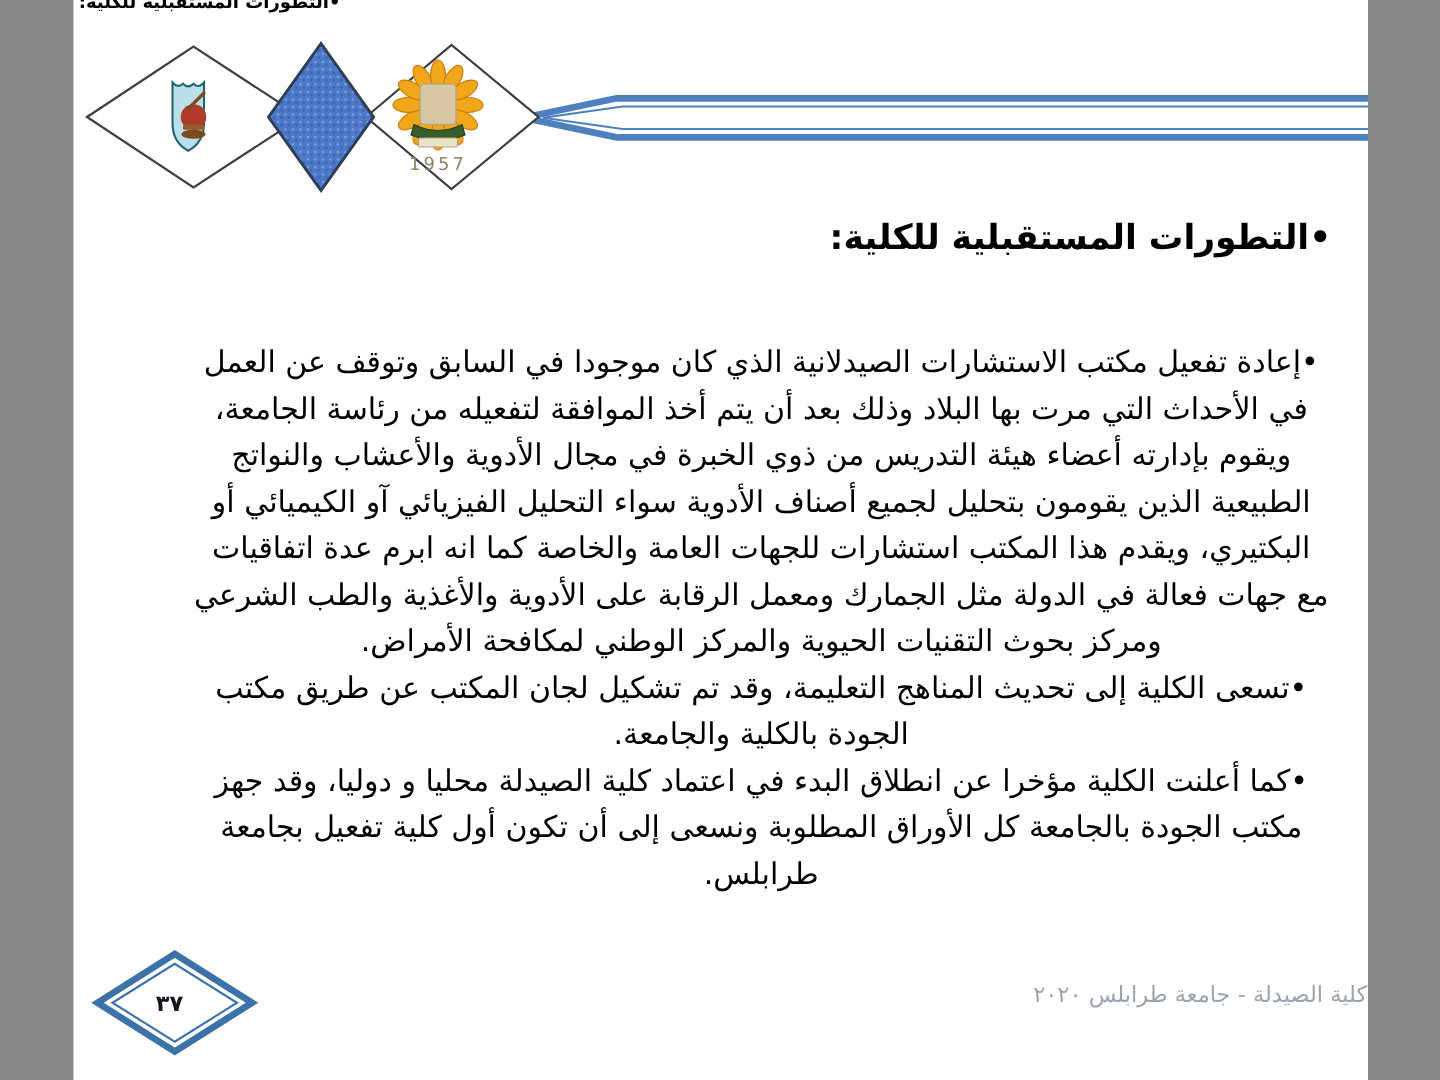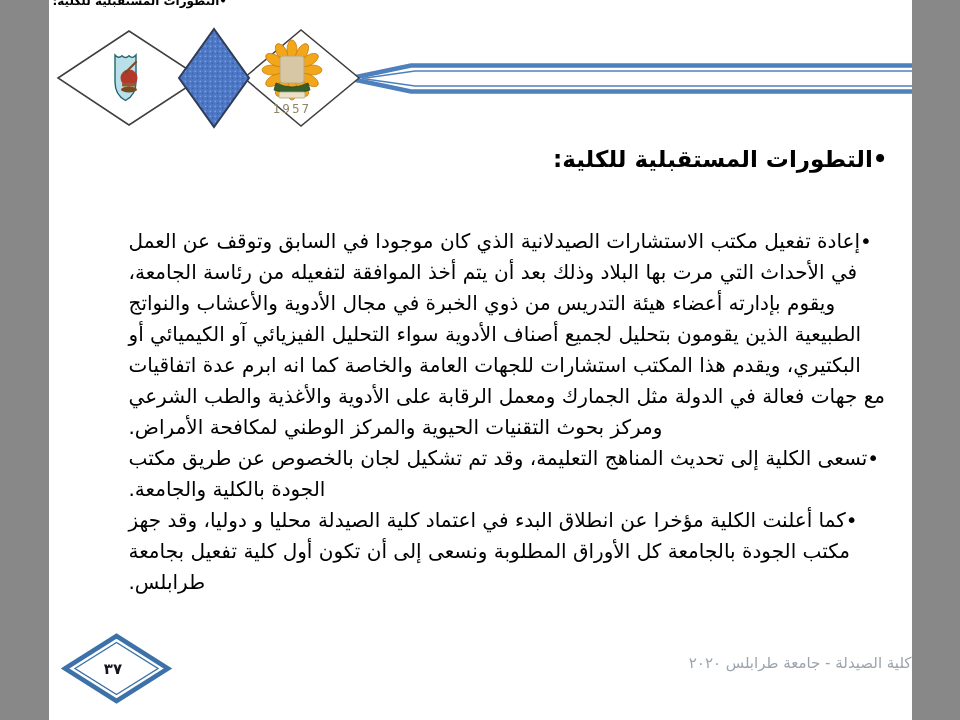--- a/index.html
+++ b/index.html
@@ -14,21 +14,21 @@
     direction:rtl;white-space:nowrap;
   }
   .header-graphic{position:absolute;top:0;left:0;}
   .slide-title{
     position:absolute;top:142px;right:24px;left:80px;
     direction:rtl;text-align:right;
     font-size:23px;font-weight:bold;color:#000;line-height:34px;
   }
   .body-text{
     position:absolute;top:226px;right:25px;left:80px;
-    direction:rtl;text-align:left;
+    direction:rtl;text-align:center;
     font-size:20px;color:#000;line-height:31px;
   }
   .body-text .bullet{margin:0;padding:0;}
   .footer-text{
     position:absolute;top:654px;left:0;width:100%;
     text-align:right;direction:rtl;
     font-size:15px;color:#9ba4ae;
   }
   .page-diamond{position:absolute;left:10px;top:630px;}
 </style>
@@ -90,21 +90,21 @@
 
     <g>
       <polygon points="130,78 165,29 200,78 165,127" fill="url(#bluetex)" stroke="#2f3d56" stroke-width="2"></polygon>
     </g>
   </svg>
 
   <div class="slide-title">•التطورات المستقبلية للكلية:</div>
 
   <div class="body-text">
     <p class="bullet">•إعادة تفعيل مكتب الاستشارات الصيدلانية الذي كان موجودا في السابق وتوقف عن العمل في الأحداث التي مرت بها البلاد وذلك بعد أن يتم أخذ الموافقة لتفعيله من رئاسة الجامعة، ويقوم بإدارته أعضاء هيئة التدريس من ذوي الخبرة في مجال الأدوية والأعشاب والنواتج الطبيعية الذين يقومون بتحليل لجميع أصناف الأدوية سواء التحليل الفيزيائي آو الكيميائي أو البكتيري، ويقدم هذا المكتب استشارات للجهات العامة والخاصة كما انه ابرم عدة اتفاقيات مع جهات فعالة في الدولة مثل الجمارك ومعمل الرقابة على الأدوية والأغذية والطب الشرعي ومركز بحوث التقنيات الحيوية والمركز الوطني لمكافحة الأمراض.</p>
-    <p class="bullet">•تسعى الكلية إلى تحديث المناهج التعليمة، وقد تم تشكيل لجان بالخصوص عن طريق مكتب الجودة بالكلية والجامعة.</p>
+    <p class="bullet">•تسعى الكلية إلى تحديث المناهج التعليمة، وقد تم تشكيل لجان المكتب عن طريق مكتب الجودة بالكلية والجامعة.</p>
     <p class="bullet">•كما أعلنت الكلية مؤخرا عن انطلاق البدء في اعتماد كلية الصيدلة محليا و دوليا، وقد جهز مكتب الجودة بالجامعة كل الأوراق المطلوبة ونسعى إلى أن تكون أول كلية تفعيل بجامعة طرابلس.</p>
   </div>
 
   <svg class="page-diamond" width="120" height="80" viewBox="0 0 120 80">
     <polygon points="6,38.5 57.5,6 109,38.5 57.5,71" fill="#ffffff" stroke="#3c72a8" stroke-width="4.5"></polygon>
     <polygon points="16,38.5 57.5,12.5 99,38.5 57.5,64.5" fill="#ffffff" stroke="#3c72a8" stroke-width="1.4"></polygon>
     <text x="54" y="44" text-anchor="middle" font-size="15" font-weight="bold" fill="#15151f" font-family="DejaVu Sans, sans-serif">٣٧</text>
   </svg>
 
   <div class="footer-text">كلية الصيدلة - جامعة طرابلس ٢٠٢٠</div>

